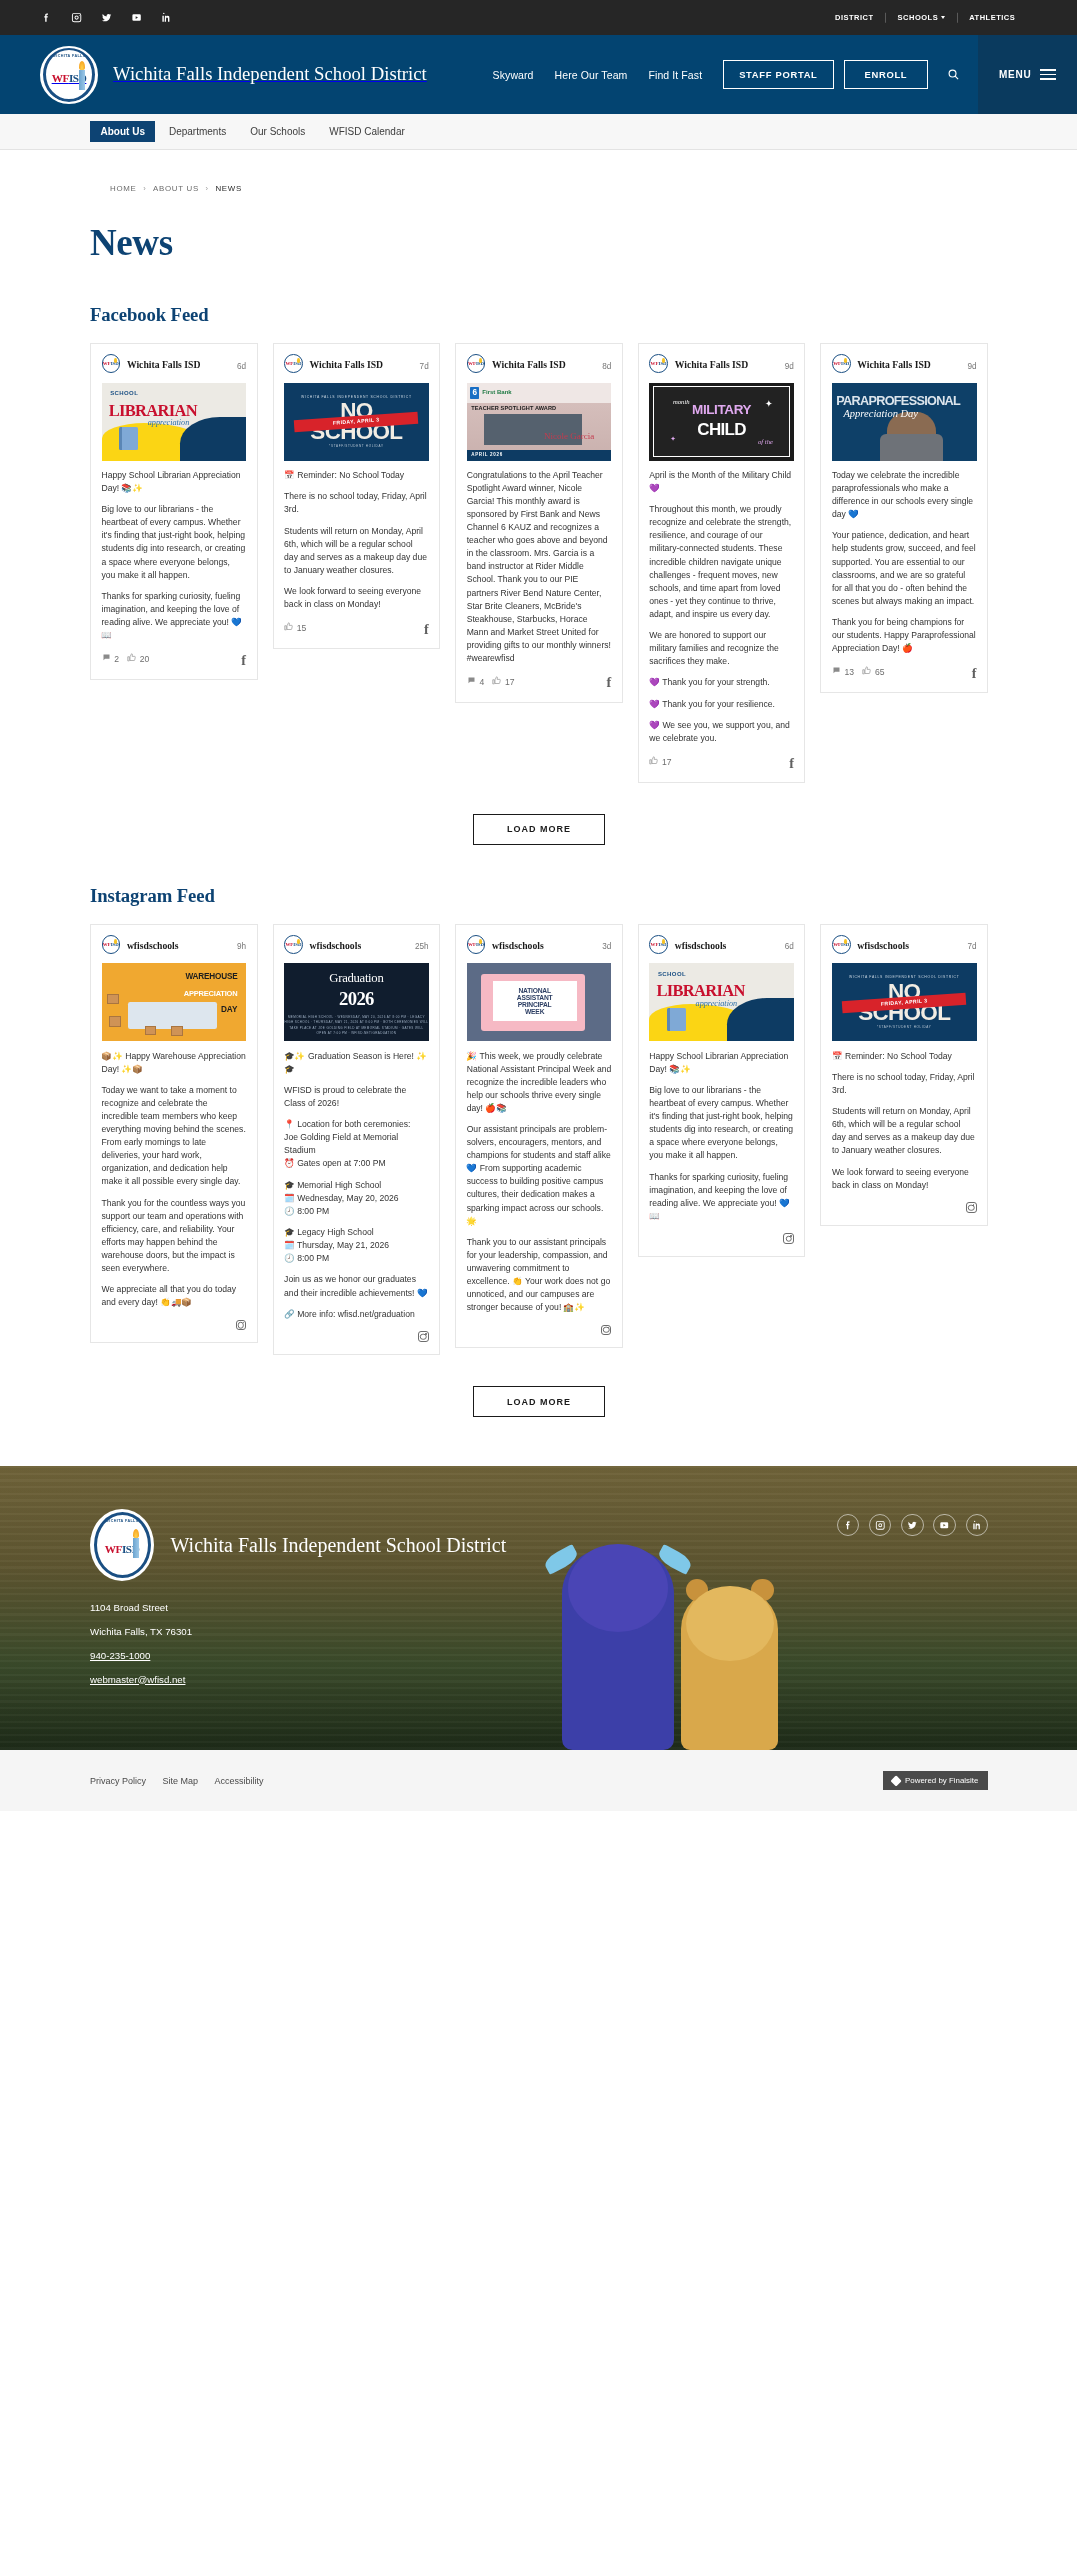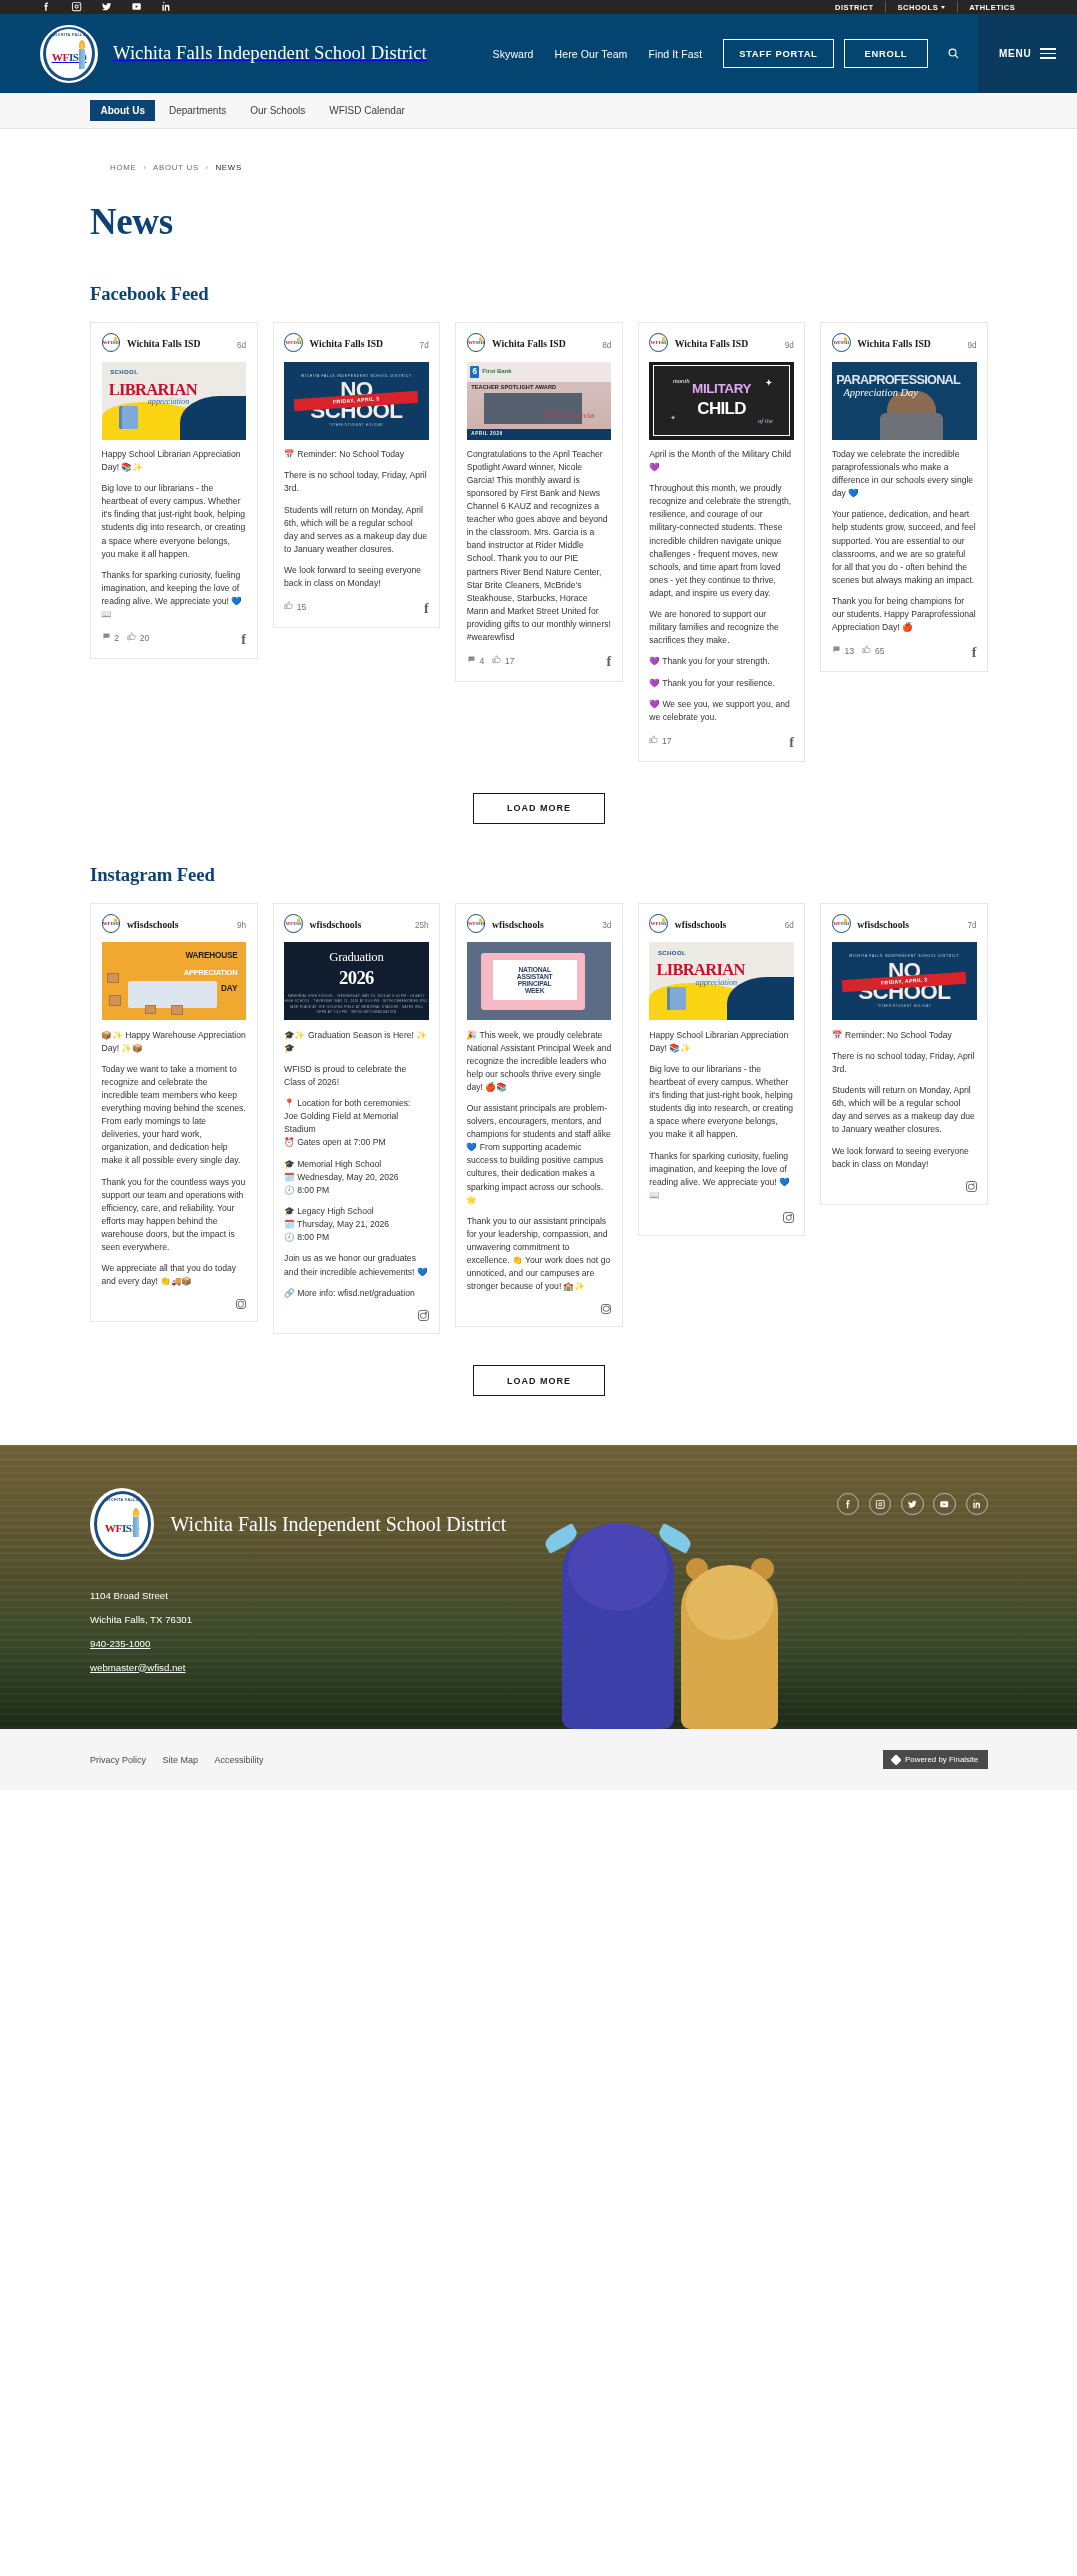--- a/index.html
+++ b/index.html
@@ -8,21 +8,21 @@
   body {
     font-family: "Liberation Sans", sans-serif;
     background: #ffffff;
     color: #222;
     -webkit-font-smoothing: antialiased;
   }
 
   
   .topbar {
     background: #262626;
-    height: 14px;
+    height: 35px;
     display: flex;
     align-items: center;
     padding: 0 0 0 40px;
     position: relative;
   }
   .topbar-social { display: flex; align-items: center; gap: 16.5px; }
   .tb-ico {
     width: 13.5px; height: 13.5px;
     display: flex; align-items: center; justify-content: center;
     color: #fff;
@@ -421,21 +421,21 @@
     border: 3px solid #1a4f83;
     display: flex; align-items: center; justify-content: center;
     position: relative;
   }
   .f-name {
     color: #fff;
     font-family: "Liberation Serif", serif;
     font-size: 20px;
     line-height: 1.3;
   }
-  .f-contact { margin-top: 24px; color: #fff; font-size: 9.7px; line-height: 2.45; }
+  .f-contact { margin-top: 15px; color: #fff; font-size: 9.7px; line-height: 2.45; }
   .f-contact a { color: #fff; text-decoration: underline; }
   .f-social { display: flex; gap: 9.7px; margin-top: 4.5px; }
   .f-ico {
     width: 22.5px; height: 22.5px; border-radius: 50%;
     border: 0.7px solid rgba(255,255,255,.55);
     display: flex; align-items: center; justify-content: center;
     cursor: pointer;
   }
   .f-ico svg { width: 10.5px; height: 10.5px; fill: #fff; }
   .mascots {

